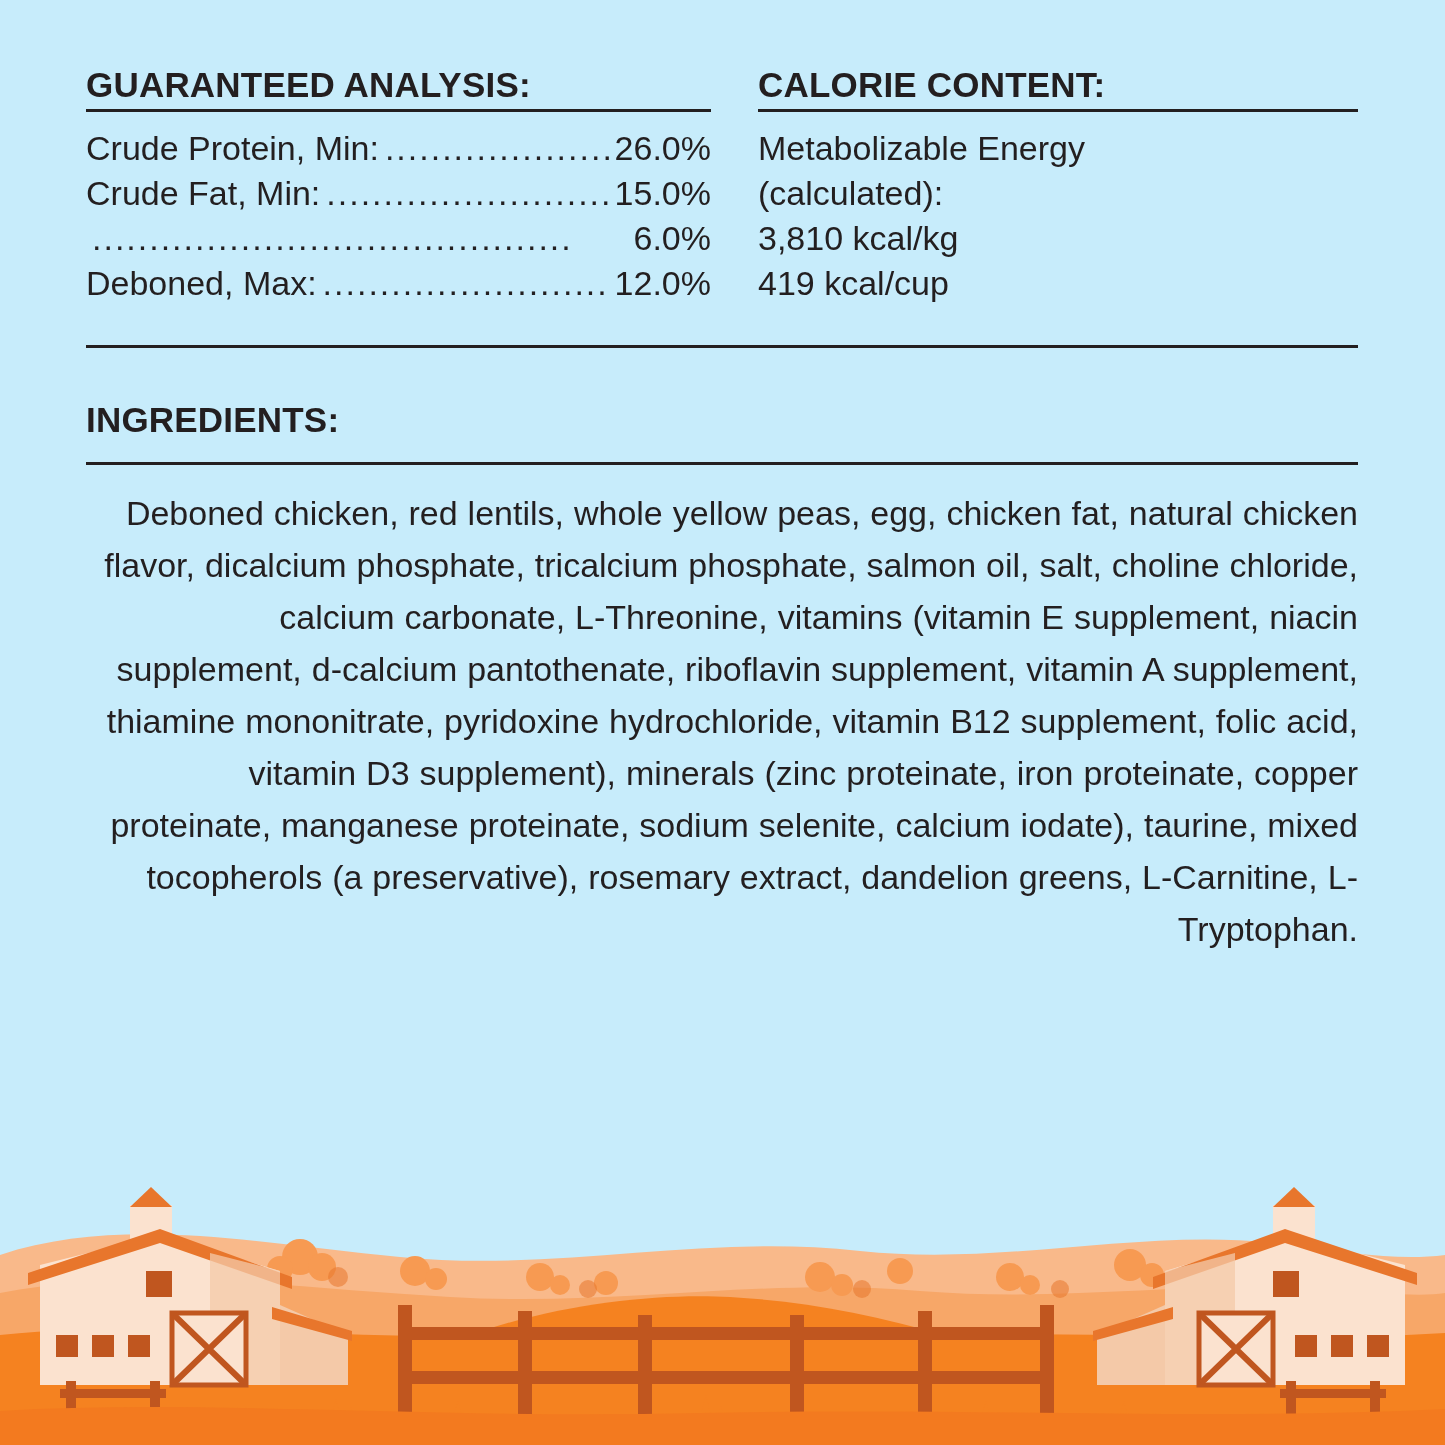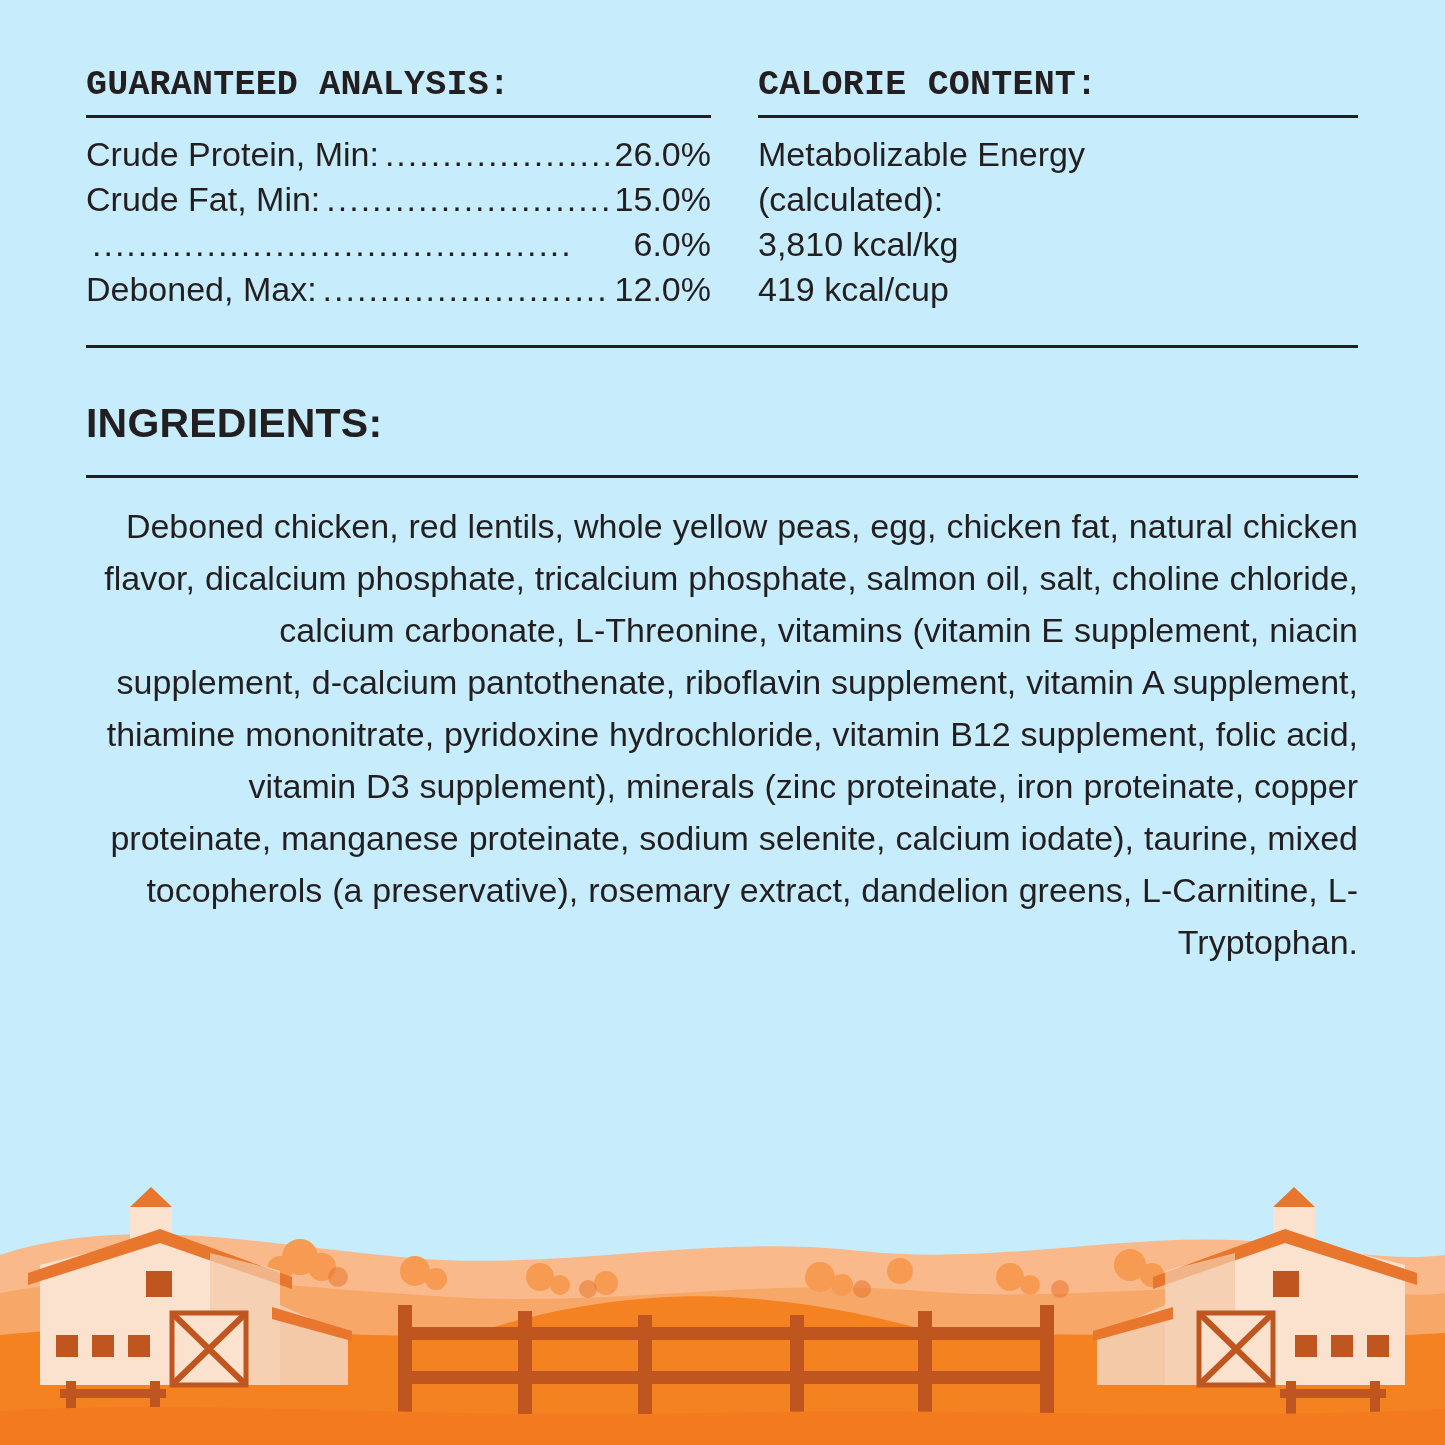--- a/index.html
+++ b/index.html
@@ -33,23 +33,22 @@
     flex-direction: row;
   }
   .col-left { width: 625px; }
   .col-right { width: 600px; margin-left: 47px; }
 
   .sect-title {
     font-size: 35px;
     font-weight: bold;
     letter-spacing: 0.2px;
     line-height: 1.1;
-    padding-bottom: 10px;
+    padding-bottom: 4px;
     white-space: nowrap;
-    font-family: Liberation Mono, monospace;
   }
   .rule {
     border-bottom: 3px solid #231f20;
     width: 100%;
   }
 
   .ga-list {
     margin-top: 14px;
     font-size: 34px;
     line-height: 1.33;
@@ -88,24 +87,24 @@
   }
 
   
   .ingredients-block {
     position: absolute;
     left: 86px;
     top: 400px;
     width: 1272px;
   }
   .ing-title {
-    font-size: 41px;
+    font-size: 35px;
     font-weight: bold;
     letter-spacing: 0.2px;
-    padding-bottom: 28px;
+    padding-bottom: 22px;
   }
   .ing-rule {
     border-bottom: 3px solid #231f20;
     width: 100%;
   }
   .ing-body {
     margin-top: 22px;
     font-size: 34px;
     line-height: 1.53;
     text-align: right;

